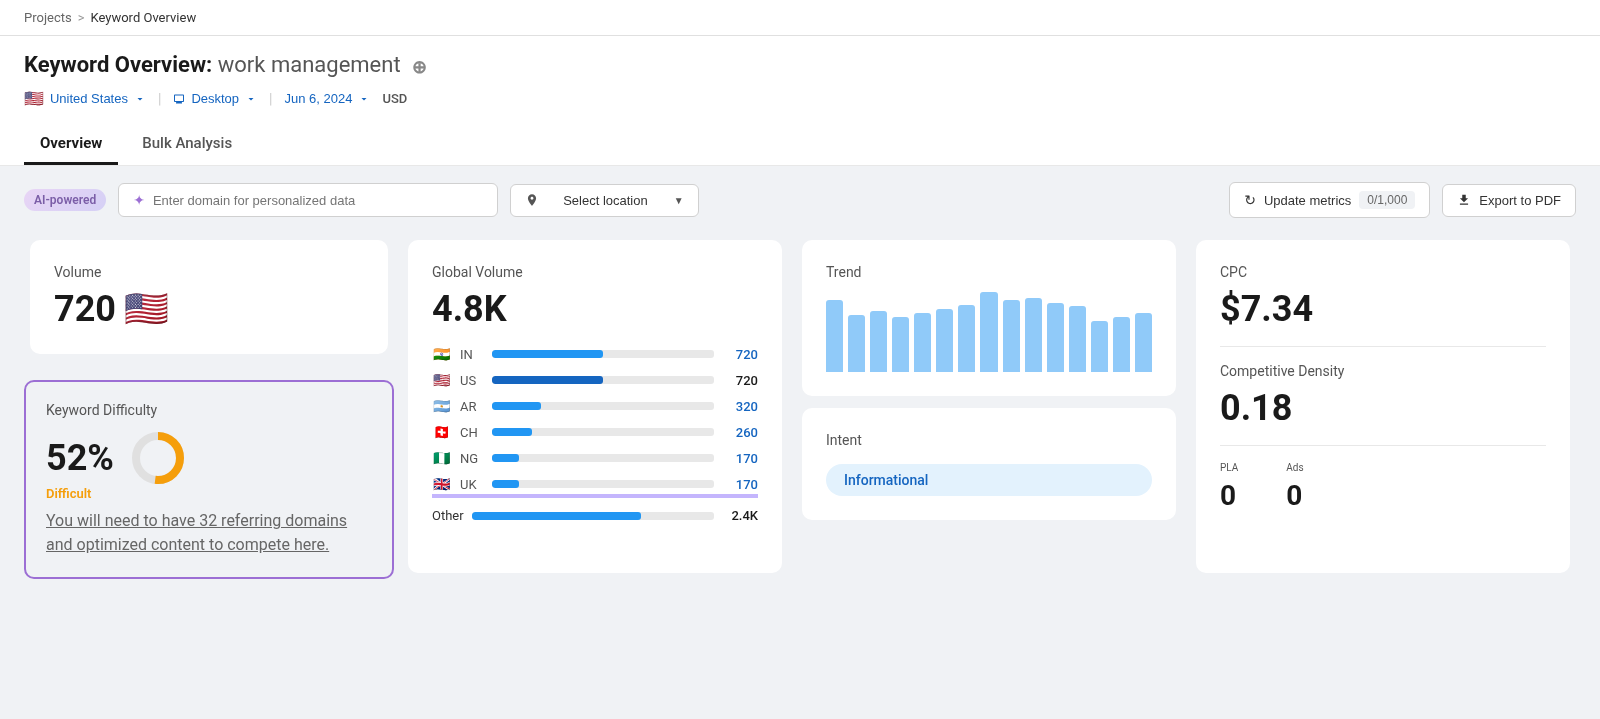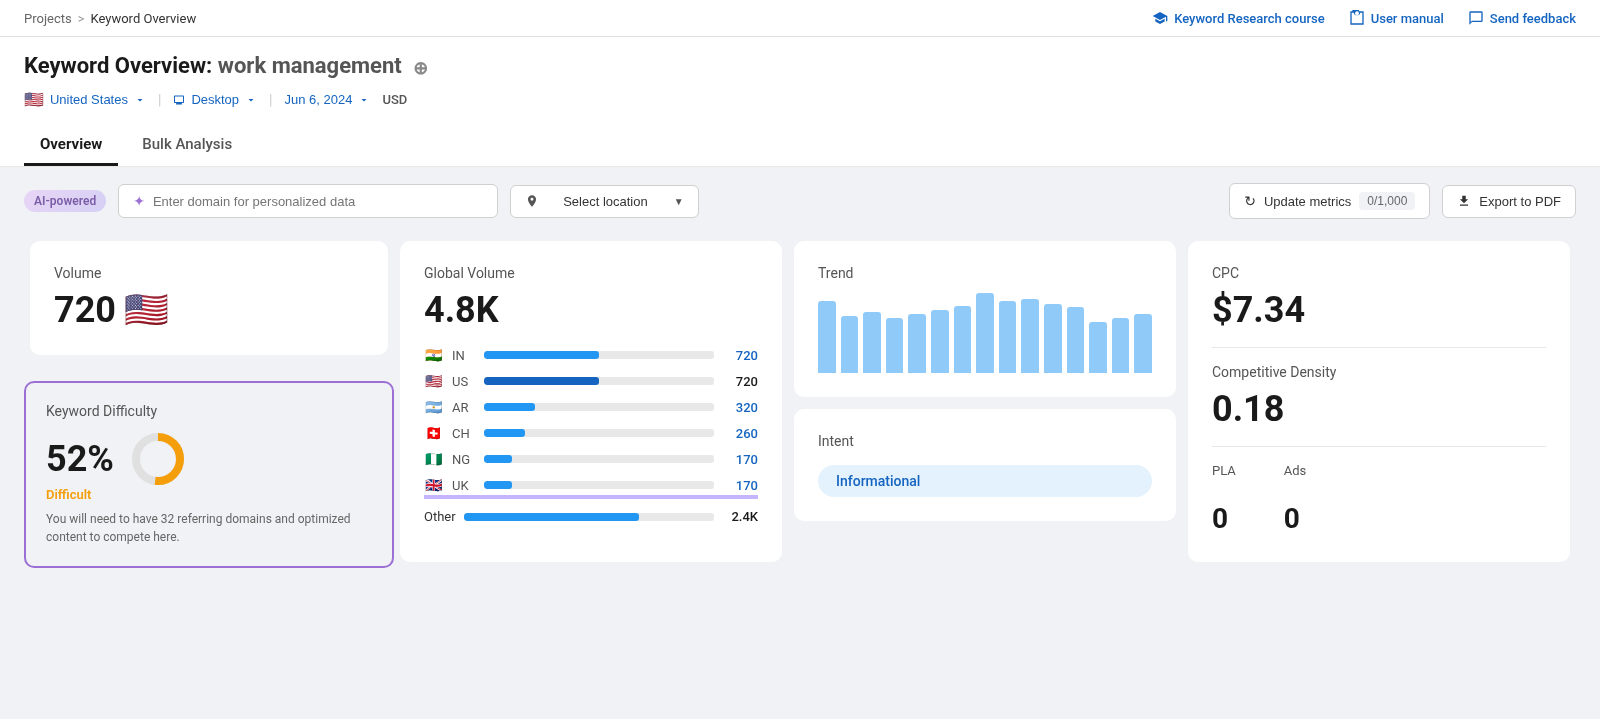--- a/index.html
+++ b/index.html
@@ -13,21 +13,21 @@
     .breadcrumb-link { color: #666; text-decoration: none; }
     .breadcrumb-sep { color: #999; }
     .breadcrumb-current { color: #333; }
     .top-nav-links { display: flex; align-items: center; gap: 24px; }
     .top-nav-link { display: flex; align-items: center; gap: 6px; color: #1565c0; text-decoration: none; font-size: 13px; font-weight: 500; }
     .top-nav-link svg { width: 16px; height: 16px; fill: #1565c0; }
 
     
     .page-header { background: #fff; padding: 16px 24px 0; border-bottom: 1px solid #e8e8e8; }
     .page-title { font-size: 22px; font-weight: 700; color: #1a1a1a; margin-bottom: 12px; }
-    .page-title span.keyword { color: #555; font-weight: 700; }
+    .page-title span.keyword { color: #555; font-weight: 400; }
     .page-title .add-icon { color: #888; cursor: pointer; font-size: 18px; vertical-align: middle; margin-left: 6px; }
     
     .filters-row { display: flex; align-items: center; gap: 12px; margin-bottom: 16px; }
     .filter-btn { display: flex; align-items: center; gap: 6px; background: none; border: none; cursor: pointer; font-size: 13px; color: #1565c0; font-weight: 500; }
     .filter-btn .flag { font-size: 16px; }
     .filter-btn svg { width: 12px; height: 12px; fill: #1565c0; }
     .filter-separator { color: #ccc; }
     .currency-label { color: #555; font-size: 13px; font-weight: 500; }
 
     .tabs { display: flex; gap: 8px; border-bottom: none; }
@@ -43,31 +43,31 @@
     .location-btn { display: flex; align-items: center; gap: 24px; background: #fff; border: 1px solid #d0d0d0; border-radius: 6px; padding: 8px 14px; cursor: pointer; font-size: 13px; color: #333; white-space: nowrap; }
     .location-btn svg { width: 14px; height: 14px; fill: #555; }
     .location-btn .chevron { font-size: 10px; color: #555; margin-left: 2px; }
     .toolbar-spacer { flex: 1; }
     .update-btn { display: flex; align-items: center; gap: 8px; background: #fff; border: 1px solid #d0d0d0; border-radius: 6px; padding: 8px 14px; cursor: pointer; font-size: 13px; color: #333; white-space: nowrap; }
     .update-btn .refresh-icon { font-size: 14px; }
     .update-count { background: #f0f2f5; border-radius: 4px; padding: 2px 8px; font-size: 12px; color: #666; }
     .export-btn { display: flex; align-items: center; gap: 8px; background: #fff; border: 1px solid #d0d0d0; border-radius: 6px; padding: 8px 14px; cursor: pointer; font-size: 13px; color: #333; white-space: nowrap; }
 
     
-    .cards-grid { display: grid; grid-template-columns: 370px 1fr 1fr 1fr; gap: 0; padding: 0 24px 24px; background: #f0f2f5; }
+    .cards-grid { display: grid; grid-template-columns: 370px 1fr 1fr 1fr; gap: 8px; padding: 0 24px 24px; background: #f0f2f5; }
     .card-label { font-size: 14px; color: #555; margin-bottom: 8px; font-weight: 400; }
     .card-value { font-size: 36px; font-weight: 700; color: #1a1a1a; }
     .volume-number { display: flex; align-items: center; gap: 8px; font-size: 36px; font-weight: 700; }
 
     
     .kd-card { border: 2px solid #9c6fd4; border-radius: 10px; padding: 20px; margin-top: 20px; }
     .kd-label { font-size: 14px; color: #555; margin-bottom: 12px; }
     .kd-content { display: flex; align-items: center; gap: 16px; }
     .kd-difficulty { color: #f59e0b; font-size: 13px; font-weight: 600; margin-bottom: 8px; }
-    .kd-description { font-size: 12px; color: #666; line-height: 1.5; }
+    .kd-description { font-size: 16px; color: #666; line-height: 1.5; text-decoration: underline; }
 
     
     .donut-svg { width: 56px; height: 56px; transform: rotate(-90deg); }
 
     
     .gv-card { display: flex; flex-direction: column; }
     .country-bars { margin-top: 16px; display: flex; flex-direction: column; gap: 10px; }
     .country-row { display: flex; align-items: center; gap: 8px; }
     .country-flag { font-size: 14px; width: 20px; text-align: center; }
     .country-code { font-size: 13px; color: #555; width: 24px; }
@@ -87,56 +87,36 @@
     
     .trend-card { margin-top: 12px; }
     .trend-bars { display: flex; align-items: flex-end; gap: 5px; height: 80px; margin-top: 12px; }
     .trend-bar { background: #90caf9; border-radius: 3px 3px 0 0; flex: 1; }
 
     
     .right-card { display: flex; flex-direction: column; }
     .right-card .divider { border: none; border-top: 1px solid #e8e8e8; margin: 16px 0; }
     .pla-ads-row { display: flex; gap: 48px; margin-top: 0; }
     .pla-ads-item { display: flex; flex-direction: column; }
-    .pla-ads-label { font-size: 13px; color: #555; margin-bottom: 24px; }
+    .pla-ads-label { font-size: 10px; color: #555; margin-bottom: 6px; }
     .pla-ads-value { font-size: 28px; font-weight: 700; }
 
     .card-column { display: flex; flex-direction: column; }
     .single-card { background: #fff; border-radius: 10px; padding: 24px; margin: 6px; }
   </style>
 </head>
 <body>
 
 <div class="app-wrapper">
 
   <div class="top-nav">
     <div class="breadcrumb">
       <a class="breadcrumb-link">Projects</a>
       <span class="breadcrumb-sep">&gt;</span>
       <span class="breadcrumb-current">Keyword Overview</span>
-    </div>
-    <div class="top-nav-links">
-      <a class="top-nav-link">
-        <svg viewBox="0 0 24 24">
-            <path d="M12 3L1 9l11 6 9-4.91V17h2V9L12 3zM5 13.18v4L12 21l7-3.82v-4L12 17l-7-3.82z"></path>
-          </svg>
-        <span>Keyword Research course</span>
-      </a>
-      <a class="top-nav-link">
-        <svg viewBox="0 0 24 24">
-            <path d="M18 2h-3a5 5 0 00-10 0H2v20h20V2h-4zM12 2a3 3 0 110 6 3 3 0 010-6zm8 18H4V4h3.1a5 5 0 009.8 0H20v16z"></path>
-          </svg>
-        <span>User manual</span>
-      </a>
-      <a class="top-nav-link">
-        <svg viewBox="0 0 24 24">
-            <path d="M20 2H4c-1.1 0-2 .9-2 2v18l4-4h14c1.1 0 2-.9 2-2V4c0-1.1-.9-2-2-2zm0 14H6l-2 2V4h16v12z"></path>
-          </svg>
-        <span>Send feedback</span>
-      </a>
     </div>
   </div>
 
   <div class="page-header">
     <div class="page-title">
       <span>Keyword Overview:</span>
       <span class="keyword">work management</span>
       <span class="add-icon">⊕</span>
     </div>
 

